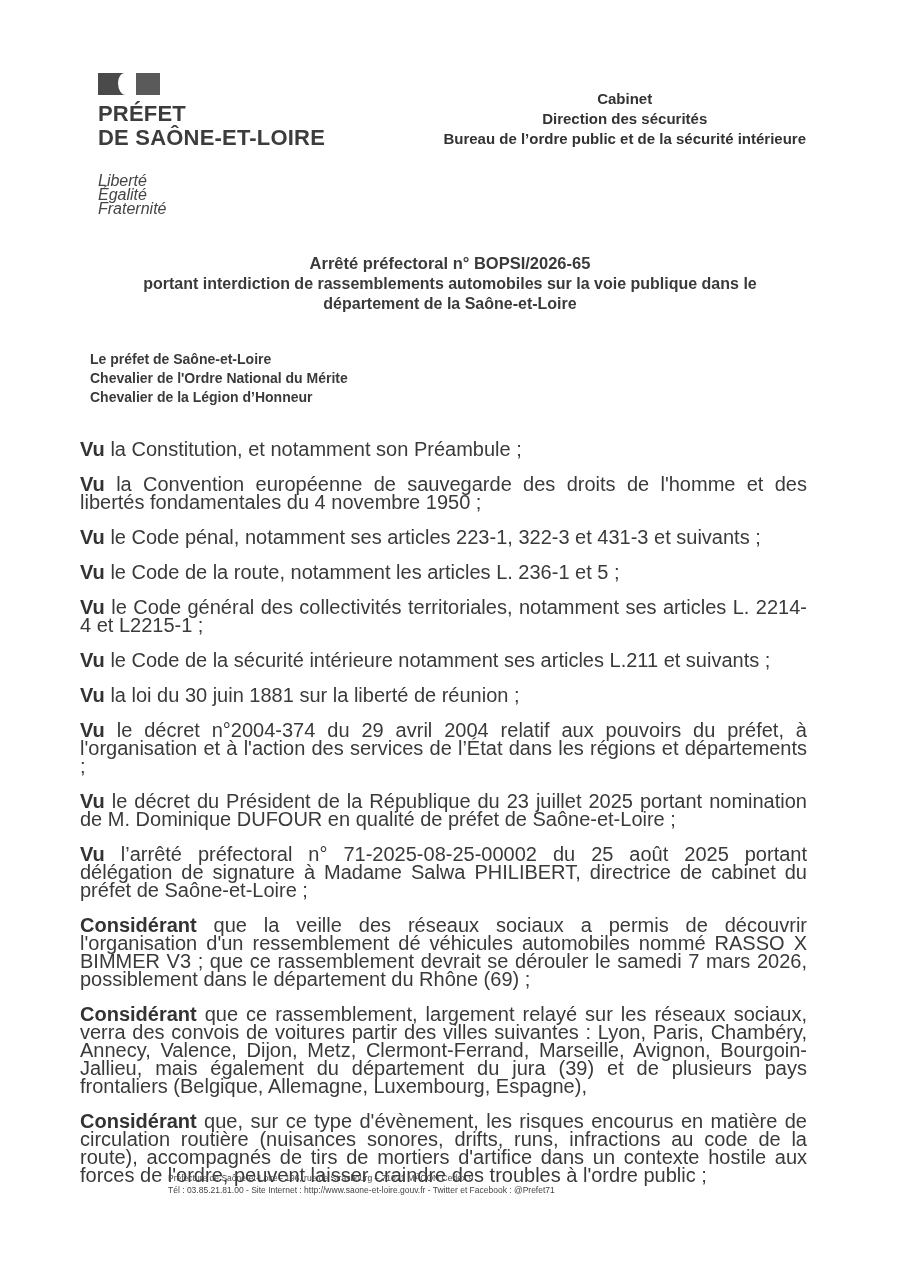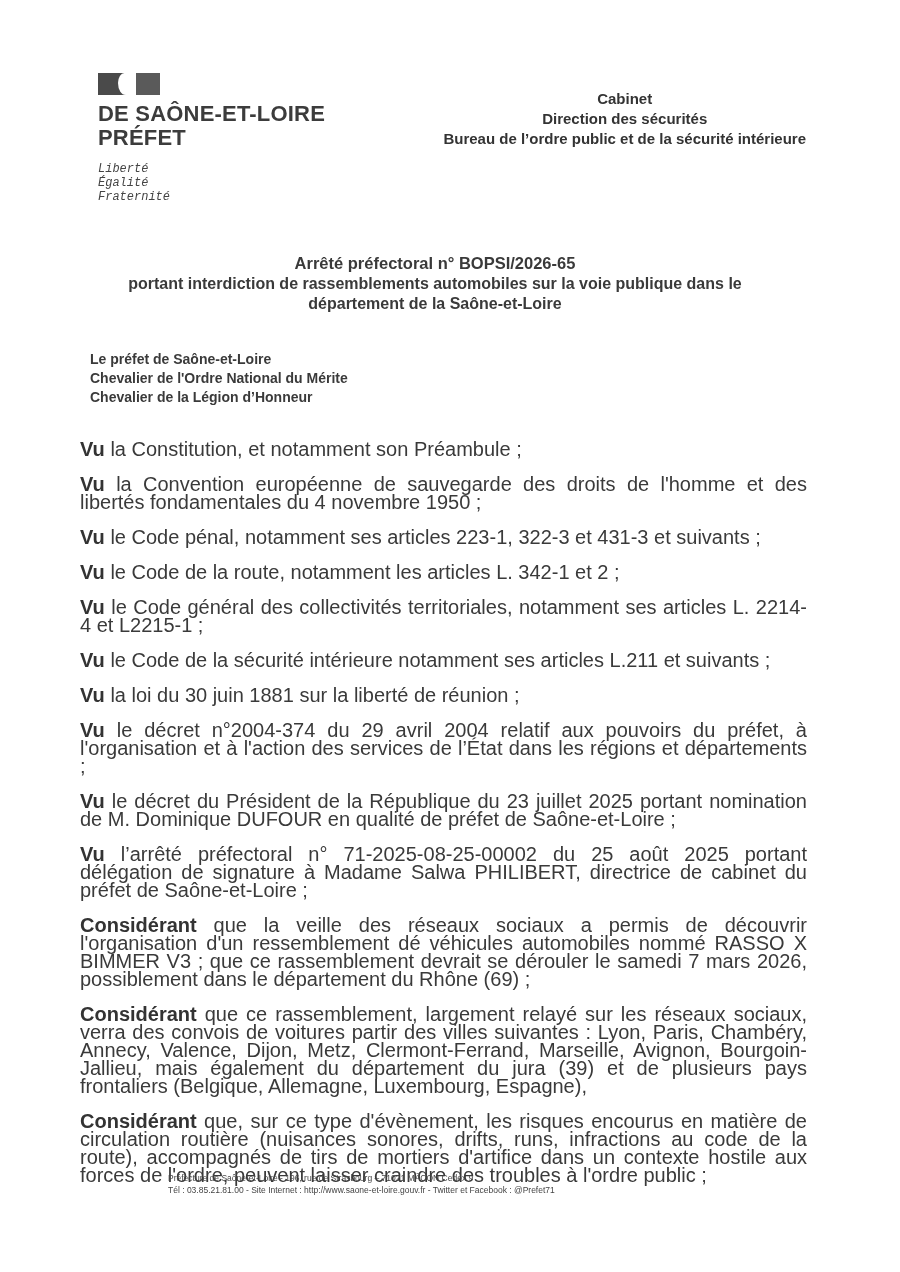--- a/index.html
+++ b/index.html
@@ -13,29 +13,29 @@
   .marianne .flag-left::after {
     content: ""; position: absolute; right: -6px; top: 0; width: 14px; height: 22px;
     background: #ffffff; border-radius: 50% 40% 50% 60%;
   }
   .marianne .flag-right { width: 24px; height: 22px; background: #5a5a5a; margin-left: 10px; }
   .prefet-name {
     margin-top: 6px; font-weight: bold; font-size: 22px; line-height: 24px;
     color: #3c3c3c; letter-spacing: 0.2px;
   }
   .motto {
-    margin-top: 12px; font-family: Liberation Mono, monospace; font-style: italic;
-    font-size: 12px; line-height: 14px; color: #444;
+    margin-top: 24px; font-family: Liberation Sans, sans-serif; font-style: italic;
+    font-size: 16px; line-height: 14px; color: #444;
   }
   .header-right {
     position: absolute; right: 94px; top: 89px; text-align: center;
     font-weight: bold; font-size: 15px; line-height: 20px; color: #333;
   }
   .title-block {
-    position: absolute; left: 75px; width: 720px; top: 252px; text-align: center;
+    position: absolute; left: 90px; width: 720px; top: 252px; text-align: center;
     font-weight: bold; color: #3a3a3a;
   }
   .title-block .t1 { font-size: 16.5px; line-height: 22px; }
   .title-block .t2 { font-size: 16px; line-height: 20px; }
   .prefect-block {
     position: absolute; left: 90px; width: 720px; top: 350px; 
     font-weight: bold; font-size: 14px; line-height: 19px; color: #3a3a3a;
   }
   .body-text {
     position: absolute; left: 80px; width: 727px; top: 440px;
@@ -51,22 +51,22 @@
 </style>
 </head>
 <body>
 
 <div class="logo-block">
   <div class="marianne">
     <div class="flag-left"></div>
     <div class="flag-right"></div>
   </div>
   <div class="prefet-name">
+    <div>PRÉFET</div>
     <div>DE SAÔNE-ET-LOIRE</div>
-    <div>PRÉFET</div>
   </div>
   <div class="motto">
     <div>Liberté</div>
     <div>Égalité</div>
     <div>Fraternité</div>
   </div>
 </div>
 
 <div class="header-right">
   <div>Cabinet</div>
@@ -83,21 +83,21 @@
 <div class="prefect-block">
   <div>Le préfet de Saône-et-Loire</div>
   <div>Chevalier de l'Ordre National du Mérite</div>
   <div>Chevalier de la Légion d’Honneur</div>
 </div>
 
 <div class="body-text">
   <p class="para"><b>Vu</b><span> la Constitution, et notamment son Préambule ;</span></p>
   <p class="para"><b>Vu</b><span> la Convention européenne de sauvegarde des droits de l'homme et des libertés fondamentales du 4 novembre  1950 ;</span></p>
   <p class="para"><b>Vu</b><span> le Code pénal, notamment ses articles 223-1, 322-3 et 431-3 et suivants ;</span></p>
-  <p class="para"><b>Vu</b><span> le Code de la route, notamment les articles L. 342-1 et 2 ;</span></p>
+  <p class="para"><b>Vu</b><span> le Code de la route, notamment les articles L. 236-1 et 5 ;</span></p>
   <p class="para"><b>Vu</b><span> le Code général des collectivités territoriales, notamment ses articles L. 2214-4 et L2215-1 ;</span></p>
   <p class="para"><b>Vu</b><span> le Code de la sécurité intérieure notamment ses articles L.211 et suivants ;</span></p>
   <p class="para"><b>Vu</b><span> la loi du 30 juin 1881 sur la liberté de réunion ;</span></p>
   <p class="para"><b>Vu</b><span> le décret n°2004-374 du 29 avril 2004 relatif aux pouvoirs du préfet, à l'organisation et à l'action des services de l’État dans les régions et départements ;</span></p>
   <p class="para"><b>Vu</b><span> le décret du Président de la République du 23 juillet 2025 portant nomination de M. Dominique DUFOUR en qualité de préfet de Saône-et-Loire ;</span></p>
   <p class="para"><b>Vu</b><span> l’arrêté préfectoral n° 71-2025-08-25-00002 du 25 août 2025 portant délégation de signature à Madame Salwa PHILIBERT, directrice de cabinet du préfet de Saône-et-Loire ;</span></p>
   <p class="para"><b>Considérant</b><span> que la veille des réseaux sociaux a permis de découvrir l'organisation d'un ressemblement dé véhicules automobiles nommé RASSO X BIMMER V3 ; que ce rassemblement devrait se dérouler le samedi 7 mars 2026, possiblement dans le département du Rhône (69) ;</span></p>
   <p class="para"><b>Considérant</b><span> que ce rassemblement, largement relayé sur les réseaux sociaux, verra des convois de voitures partir des villes suivantes :  Lyon, Paris, Chambéry, Annecy, Valence, Dijon, Metz, Clermont-Ferrand, Marseille, Avignon, Bourgoin-Jallieu, mais également du département du jura (39) et de plusieurs pays frontaliers  (Belgique, Allemagne, Luxembourg, Espagne),</span></p>
   <p class="para"><b>Considérant</b><span> que, sur ce type d'évènement, les risques encourus en matière de circulation routière (nuisances sonores, drifts, runs, infractions au code de la route), accompagnés de tirs de mortiers d'artifice dans un contexte hostile aux forces de l'ordre, peuvent laisser craindre des troubles à l'ordre public ;</span></p>
 </div>

